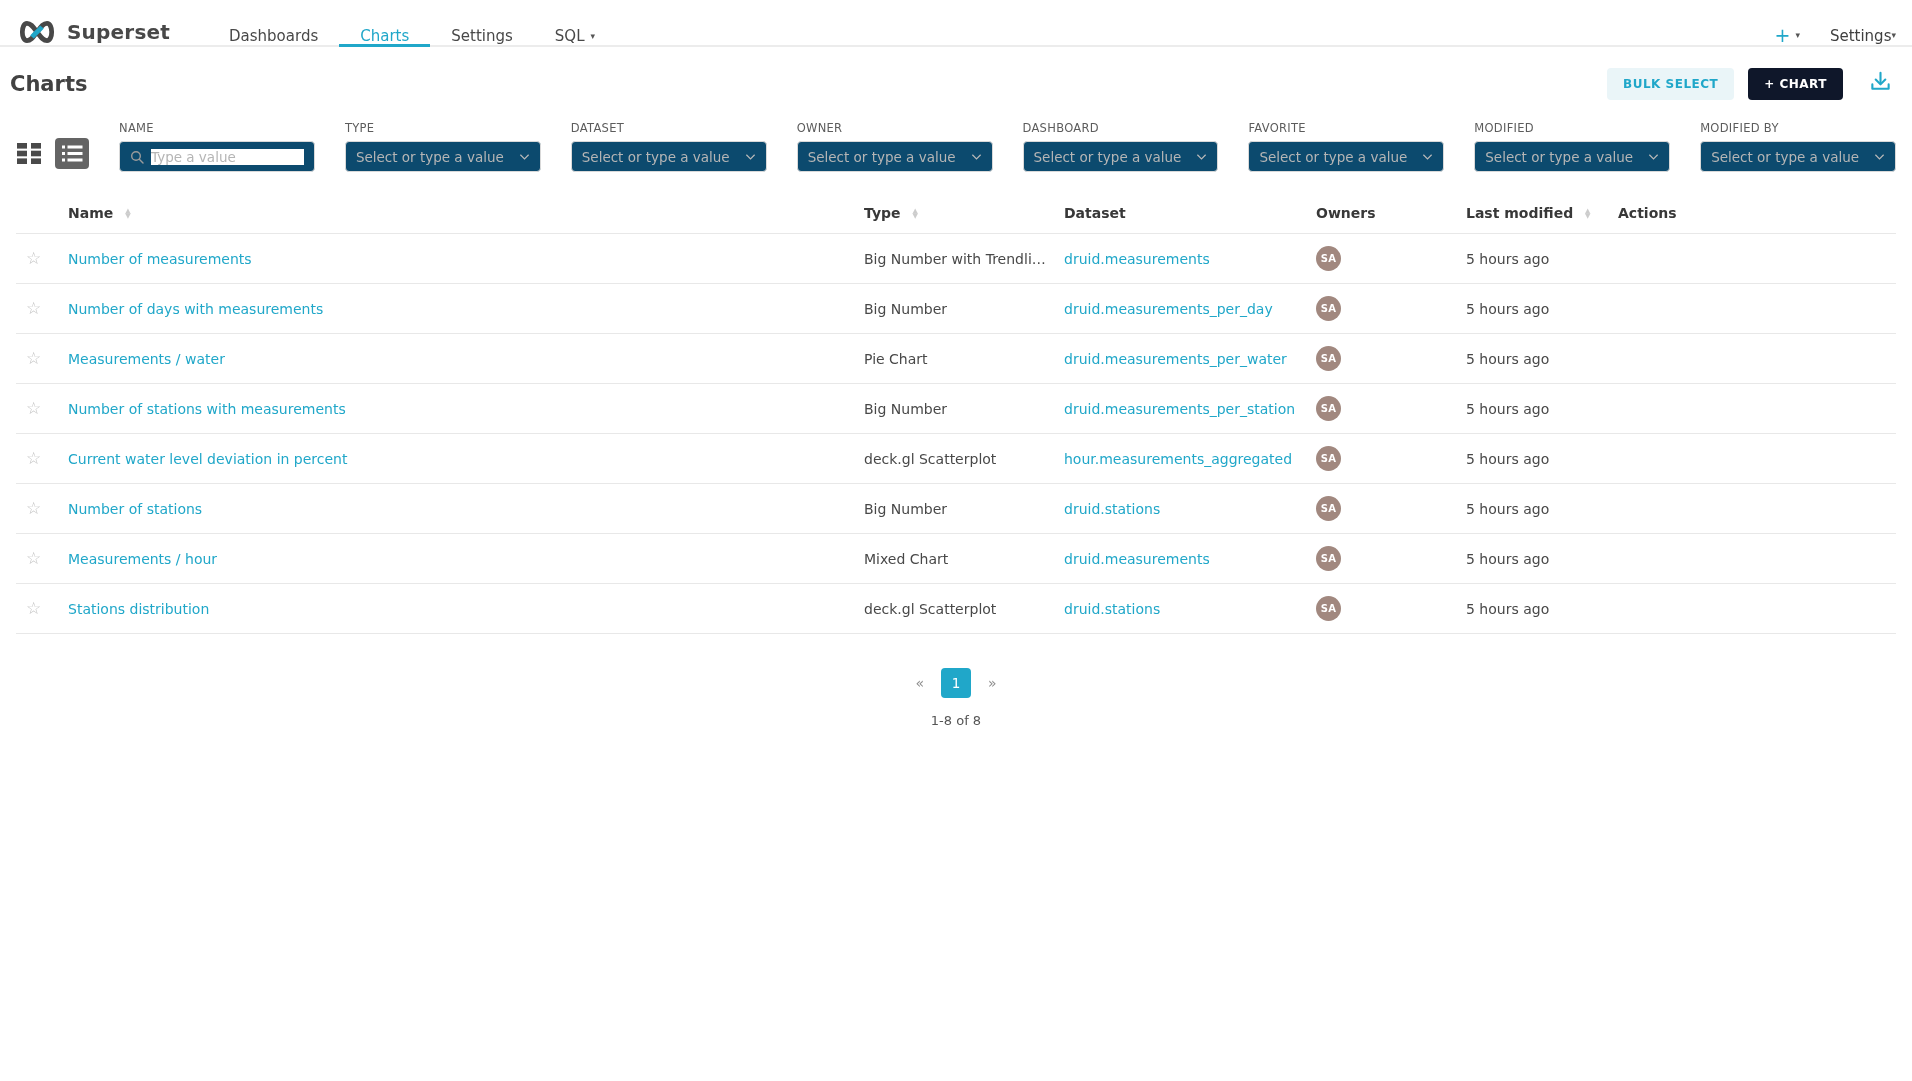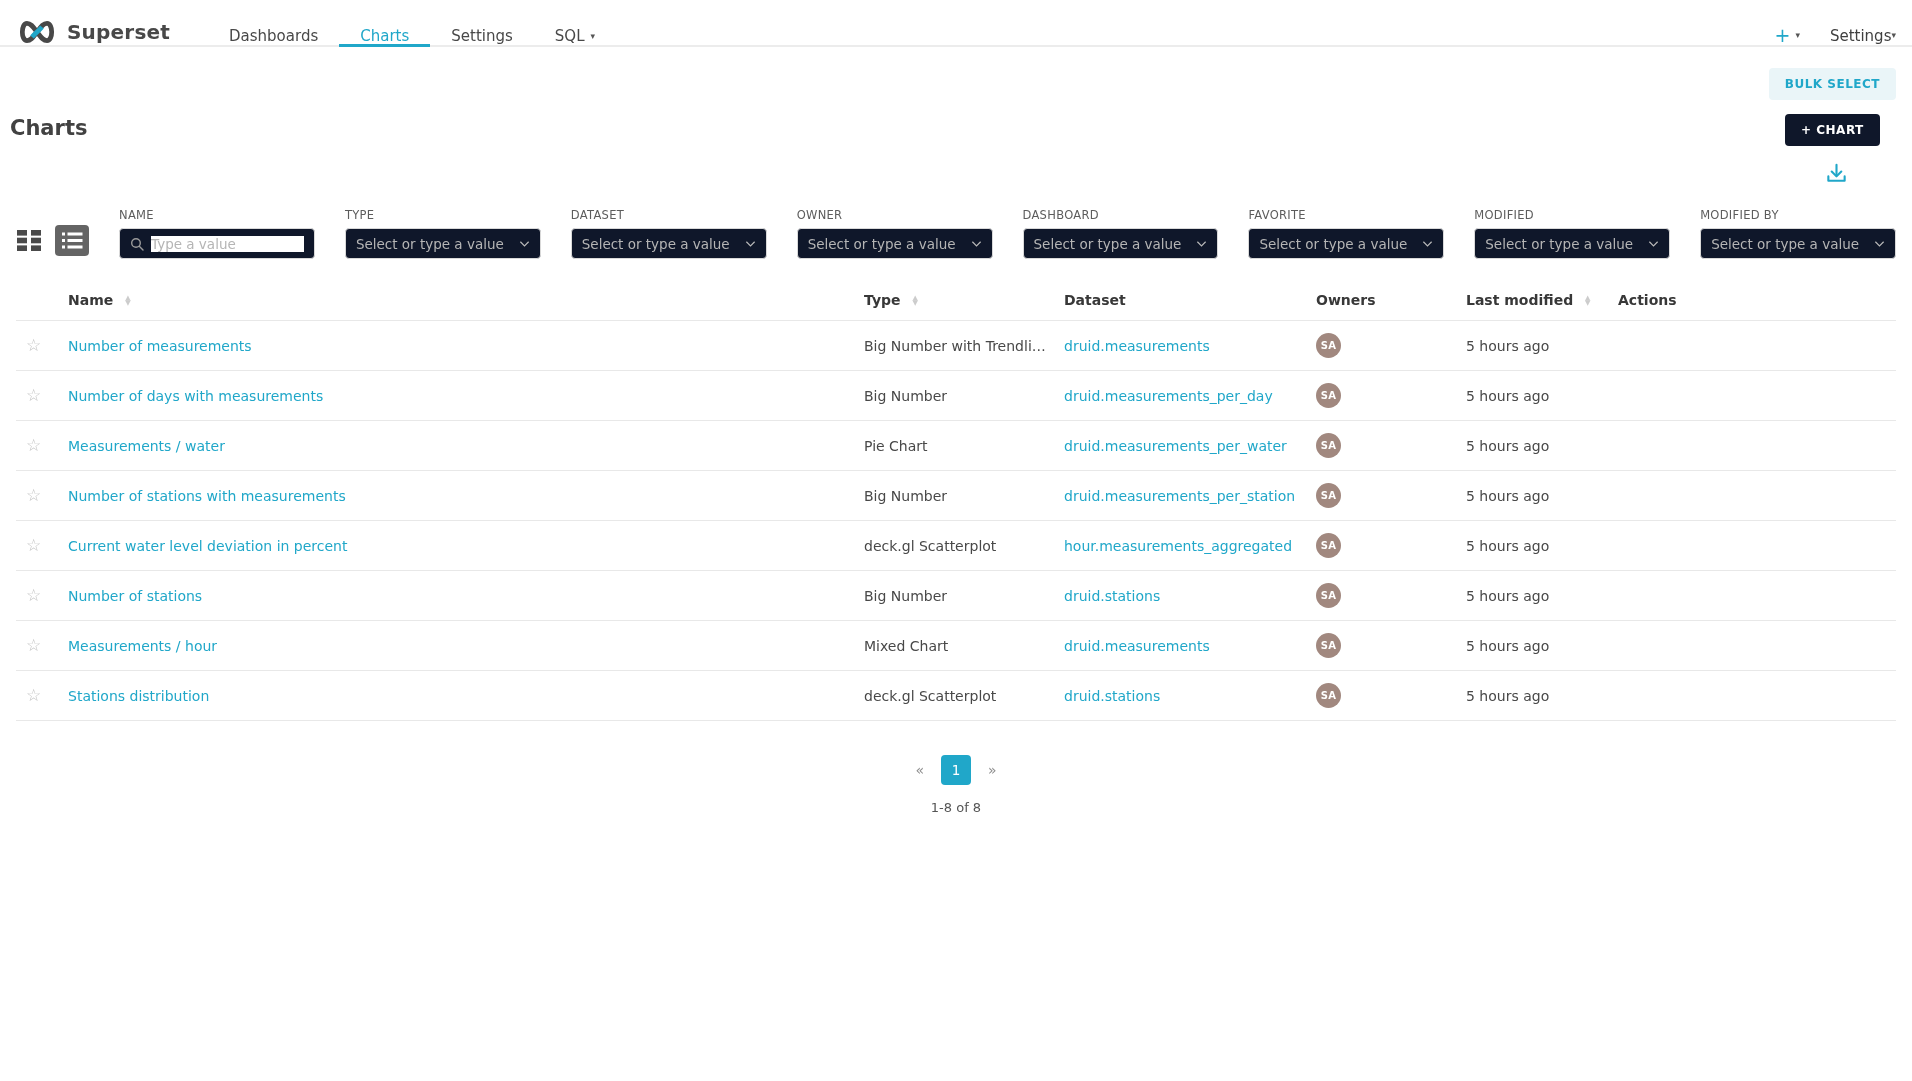--- a/index.html
+++ b/index.html
@@ -36,21 +36,21 @@
   .nav-plus .plus-glyph { color: #20a7c9; font-size: 19px; line-height: 1; }
   .nav-settings { display: flex; align-items: center; gap: 0; font-size: 15px; color: #3f3f3f; }
   .caret { font-size: 9px; color: #555; line-height: 1; }
 
   
   .page-header {
     display: flex; align-items: center;
     padding: 21px 16px 21px 10px;
   }
   .page-title { font-size: 21px; font-weight: 700; color: #424242; }
-  .header-actions { margin-left: auto; display: flex; align-items: center; gap: 14px; flex-direction: column; }
+  .header-actions { margin-left: auto; display: flex; align-items: flex-start; gap: 14px; }
   .btn {
     border: none; cursor: pointer; border-radius: 4px;
     font-family: inherit; font-size: 12px; font-weight: 700;
     letter-spacing: .5px; padding: 10px 16px; line-height: 1;
   }
   .btn-secondary { background: #eaf5f8; color: #20a7c9; }
   .btn-primary { background: #0f172a; color: #fff; }
   .icon-btn { background: none; border: none; cursor: pointer; display: flex; align-items: center; padding: 2px 4px; margin-left: 8px; }
 
   
@@ -61,21 +61,21 @@
   .view-toggles { display: flex; align-items: center; gap: 13px; padding-bottom: 3px; }
   .toggle-btn { background: none; border: none; cursor: pointer; display: flex; padding: 0; }
   .filter-group { flex: 1; min-width: 0; }
   .filter-label {
     display: block; font-size: 11.5px; color: #5c5c5c;
     letter-spacing: .3px; margin-bottom: 6px;
   }
   .input-box {
     height: 31px; border: 1px solid #d9d9d9; border-radius: 4px;
     display: flex; align-items: center; gap: 7px; padding: 0 10px;
-    background: #0f172a; cursor: pointer; overflow: hidden;
+    background: #0c4a6e; cursor: pointer; overflow: hidden;
   }
   .input-box input {
     border: none; outline: none; flex: 1; min-width: 0;
     font-family: inherit; font-size: 13.5px; color: #484848;
   }
   .input-box input::placeholder { color: #b5b5b5; }
   .select-placeholder {
     flex: 1; font-size: 13.5px; color: #b5b5b5;
     white-space: nowrap; overflow: hidden; text-overflow: ellipsis;
   }

